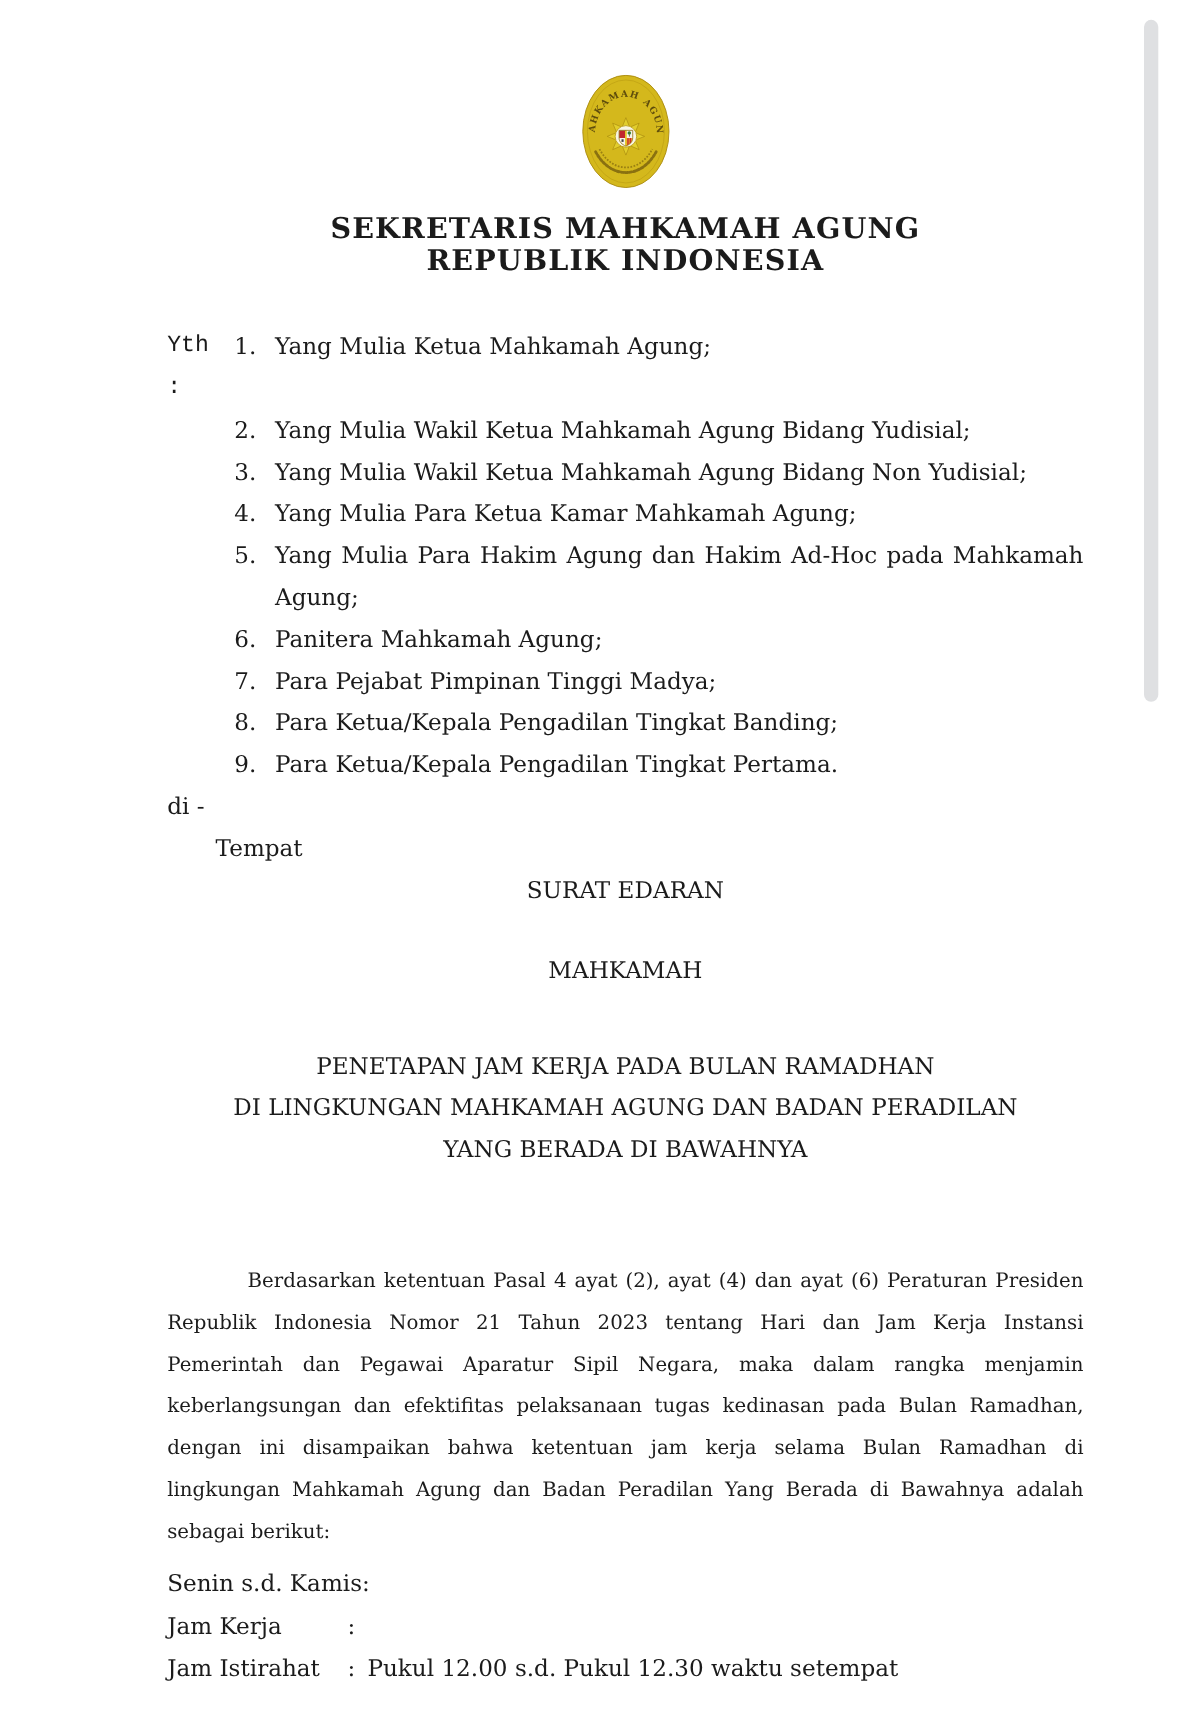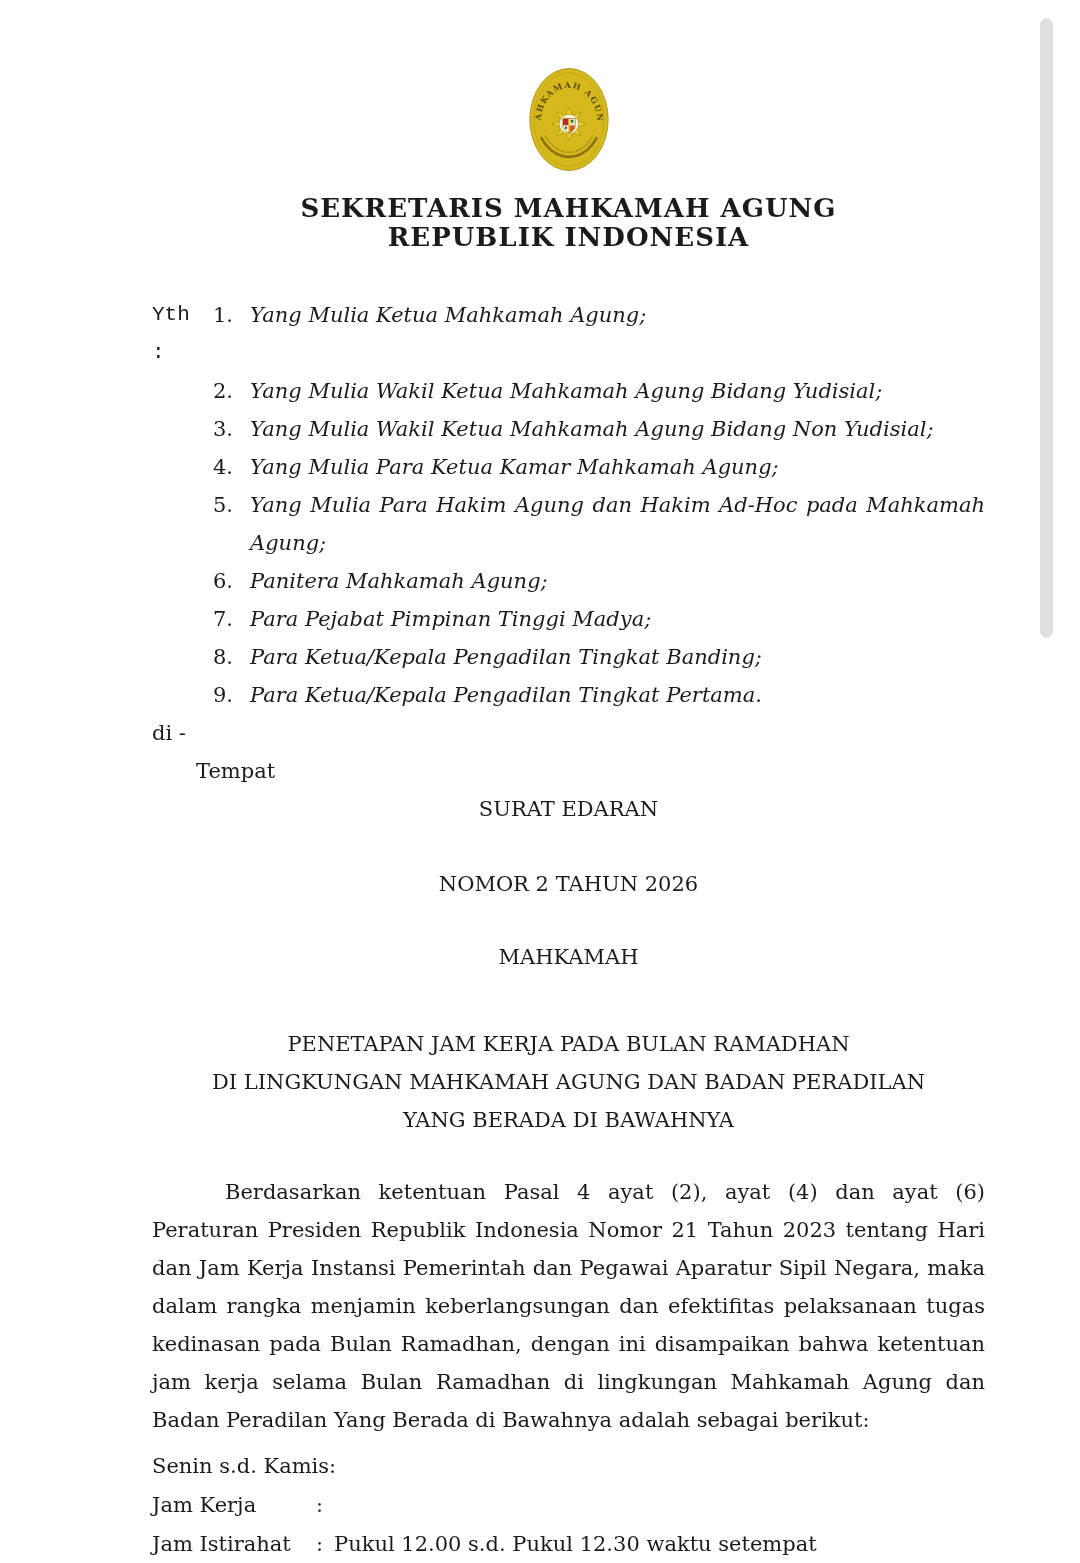--- a/index.html
+++ b/index.html
@@ -16,29 +16,29 @@
   .content { position:absolute; left:152px; top:0; width:833px; }
   .seal { display:block; margin:68px auto 0 auto; width:80px; height:103px; }
   .org-header {
     margin-top:23px; text-align:center; font-weight:bold; font-size:26px;
     line-height:29px; letter-spacing:1px;
   }
   .recipients { margin-top:44px; font-size:21px; }
   .r-row { display:flex; line-height:38px; }
   .yth { width:61px; flex:none;font-family:Liberation Mono, monospace; }
   .num { width:37px; flex:none; }
-  .rtext { flex:1; text-align:justify;font-style:italic; }
+  .rtext { flex:1; text-align:justify; }
   .di-line { font-size:21px; line-height:38px; }
   .tempat-line { font-size:21px; line-height:38px; padding-left:44px; }
   .cline { text-align:center; font-size:21px; line-height:38px; }
   .cline.nomor { margin-top:37px; }
   .cline.tentang { margin-top:35px; }
   .title-block { margin-top:49px; text-align:center; font-size:21px; line-height:38px; }
   .para {
-    margin-top:34px; font-size:21px; line-height:38px;
+    margin-top:82px; font-size:18px; line-height:38px;
     text-align:justify; text-indent:73px;
   }
   .sched-head { margin-top:8px; font-size:21px; line-height:39px; }
   .s-row { display:flex; font-size:21px; line-height:39px; }
   .s-label { width:164px; flex:none; }
   .s-colon { width:18px; flex:none; }
   .s-value { flex:1; }
 </style>
 </head>
 <body>
@@ -130,21 +130,20 @@
         <span class="yth"></span>
         <span class="num">9.</span>
         <span class="rtext">Para Ketua/Kepala Pengadilan Tingkat Pertama.</span>
       </div>
     </div>
 
     <div class="di-line">di -</div>
     <div class="tempat-line">Tempat</div>
 
     <div class="cline surat">SURAT EDARAN</div>
-    <div class="cline nomor">NOMOR 2 TAHUN 2026</div>
     <div class="cline tentang">MAHKAMAH</div>
 
     <div class="title-block">
       <div>PENETAPAN JAM KERJA PADA BULAN RAMADHAN</div>
       <div>DI LINGKUNGAN MAHKAMAH AGUNG DAN BADAN PERADILAN</div>
       <div>YANG BERADA DI BAWAHNYA</div>
     </div>
 
     <p class="para">Berdasarkan ketentuan Pasal 4 ayat (2), ayat (4) dan ayat (6) Peraturan Presiden Republik Indonesia Nomor 21 Tahun 2023 tentang Hari dan Jam Kerja Instansi Pemerintah dan Pegawai Aparatur Sipil Negara, maka dalam rangka menjamin keberlangsungan dan efektifitas pelaksanaan tugas kedinasan pada Bulan Ramadhan, dengan ini disampaikan bahwa ketentuan jam kerja selama Bulan Ramadhan di lingkungan Mahkamah Agung dan Badan Peradilan Yang Berada di Bawahnya adalah sebagai berikut:</p>
 

